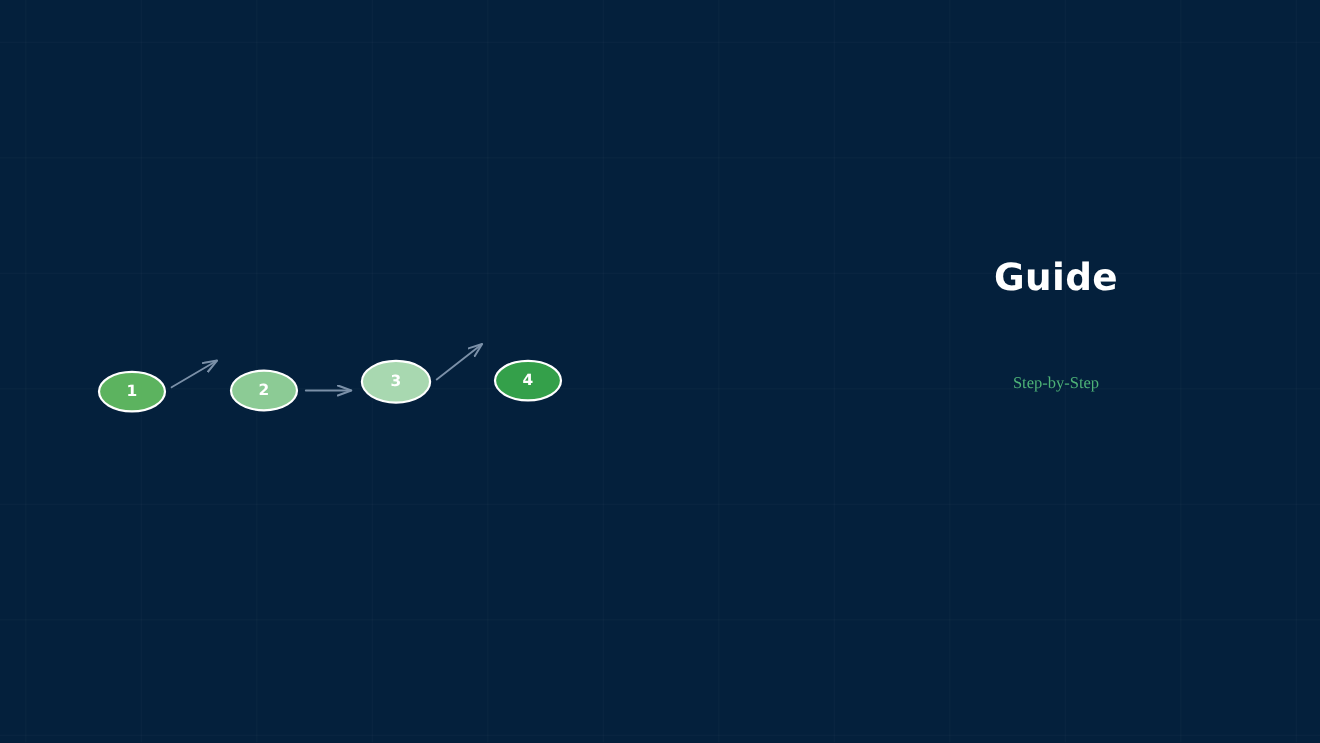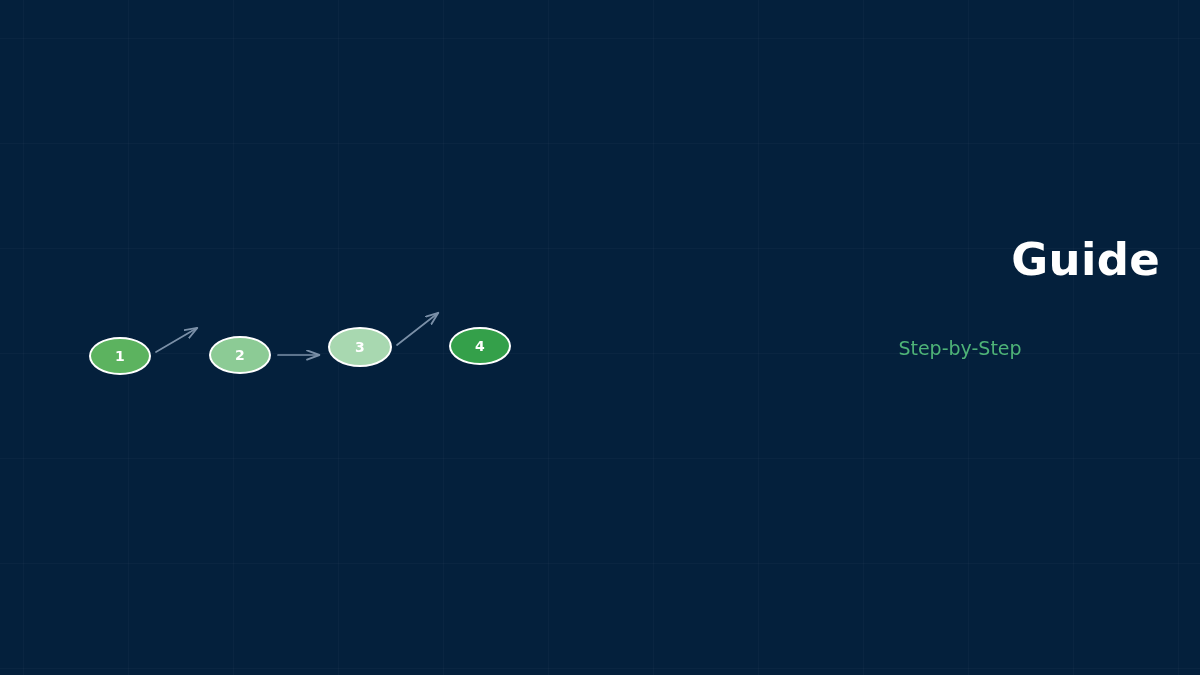--- a/index.html
+++ b/index.html
@@ -58,32 +58,32 @@
   #text-block {
     position: absolute;
     left: 760px;
     top: 235px;
     width: 400px;
     text-align: center;
   }
   #page-title {
     margin: 0;
     color: #ffffff;
-    font-size: 45px;
+    font-size: 34px;
     font-weight: bold;
     line-height: 1.1;
     letter-spacing: 0.3px;
-    text-align: right;
   }
   #page-subtitle {
-    margin: 0;
+    margin: 16px;
     padding-top: 52px;
-    font-size: 19px;
+    font-size: 15px;
     line-height: 1.2;
     font-weight: normal;
+    font-family: Liberation Serif, serif;
   }
 </style>
 </head>
 <body>
 
 <div id="stage">
 
   <svg id="diagram-layer" viewBox="0 0 1200 675" width="1200" height="675" aria-hidden="true">
     <defs>
       <marker id="arrowhead" markerWidth="9" markerHeight="9" refX="7.4" refY="3.1" orient="auto" markerUnits="strokeWidth">

